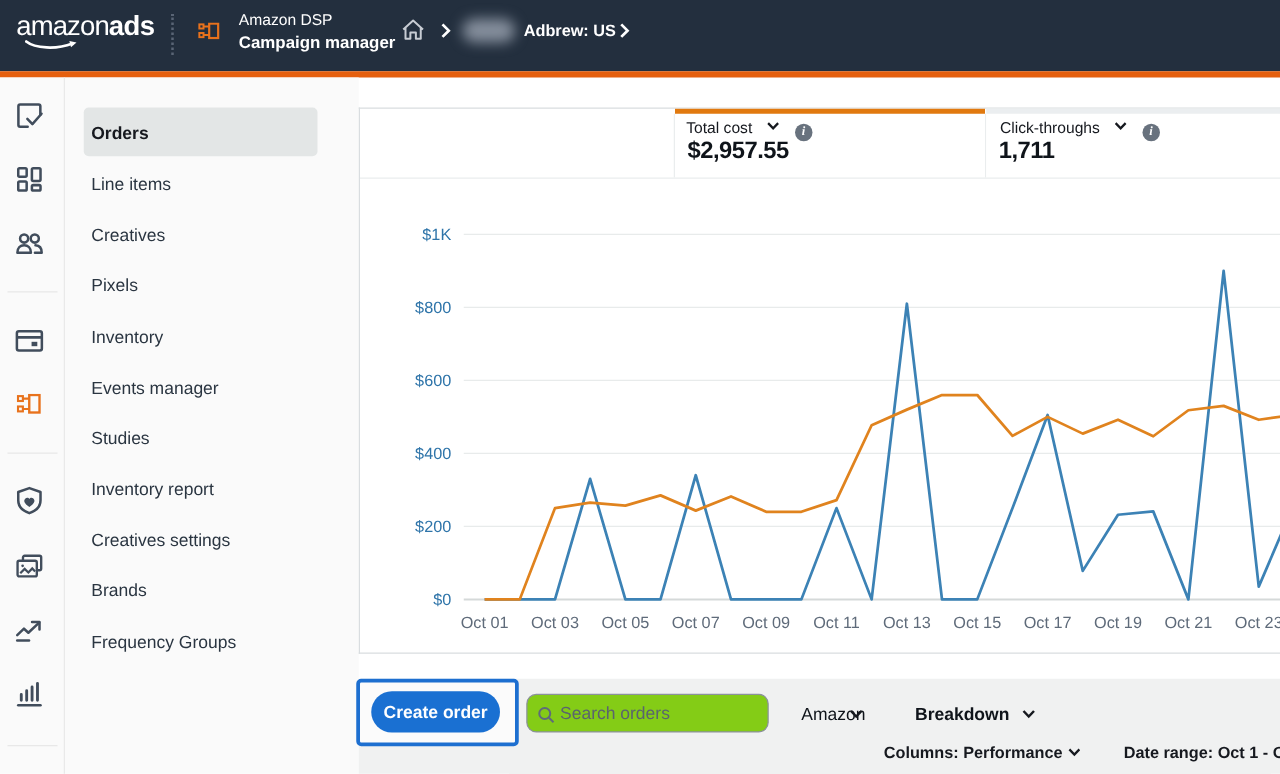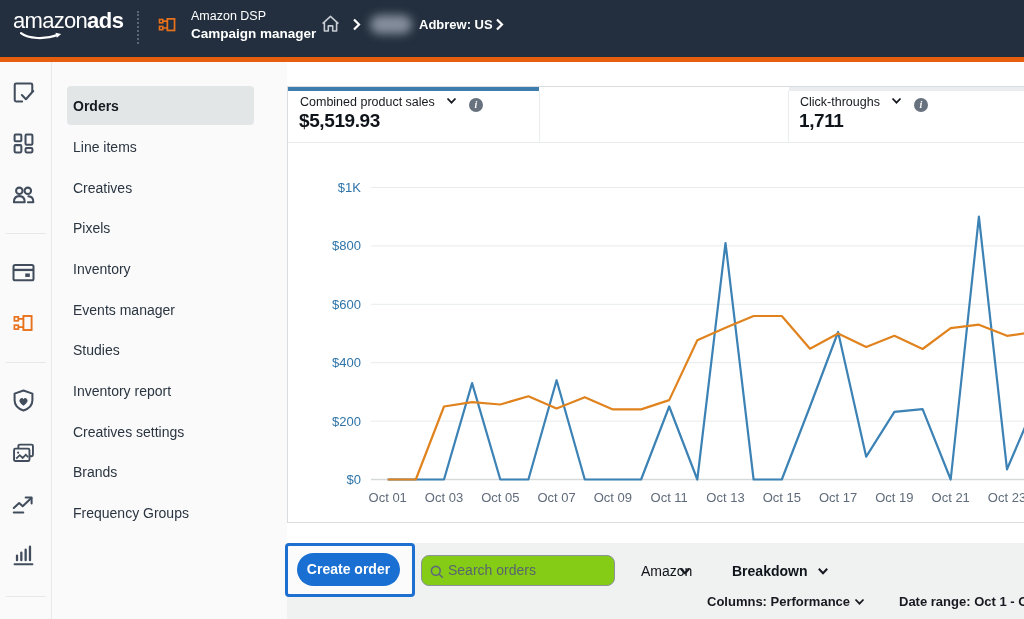--- a/index.html
+++ b/index.html
@@ -163,29 +163,29 @@
 <div class="mi" style="top:220px">Pixels</div>
 <div class="mi" style="top:261px">Inventory</div>
 <div class="mi" style="top:302px">Events manager</div>
 <div class="mi" style="top:342px">Studies</div>
 <div class="mi" style="top:383px">Inventory report</div>
 <div class="mi" style="top:424px">Creatives settings</div>
 <div class="mi" style="top:464px">Brands</div>
 <div class="mi" style="top:505px">Frequency Groups</div>
 
 <div id="panel">
- <div class="card" style="left:0;width:251px;border-top:4px solid #3d7eae">
-  <div class="ct" style="left:12px">Combined product sales
+ <div class="csep" style="left:251px"></div>
+ <div class="card" style="left:252px;width:248px;border-top:4px solid #e1790f">
+  <div class="ct" style="left:9px">Total cost
    <svg style="display:inline;vertical-align:1px;margin-left:8px" width="11" height="8" viewBox="0 0 11 8">
           <path d="M1.5,1.5 L5.5,5.7 L9.5,1.5" stroke="#16191f" stroke-width="1.8" fill="none"></path>
         </svg>
    <span class="info" style="margin-left:8px">i</span></div>
-  <div class="cv" style="left:11px">$5,519.93</div>
+  <div class="cv" style="left:10px">$2,957.55</div>
  </div>
- <div class="csep" style="left:251px"></div>
  <div class="csep" style="left:500px"></div>
  <div class="card" style="left:501px;width:238px;border-top:4px solid #ebeef0">
   <div class="ct" style="left:11px">Click-throughs
    <svg style="display:inline;vertical-align:1px;margin-left:8px" width="11" height="8" viewBox="0 0 11 8">
           <path d="M1.5,1.5 L5.5,5.7 L9.5,1.5" stroke="#16191f" stroke-width="1.8" fill="none"></path>
         </svg>
    <span class="info" style="margin-left:8px">i</span></div>
   <div class="cv" style="left:10px">1,711</div>
  </div>
  <div id="cardrow-b"></div>

